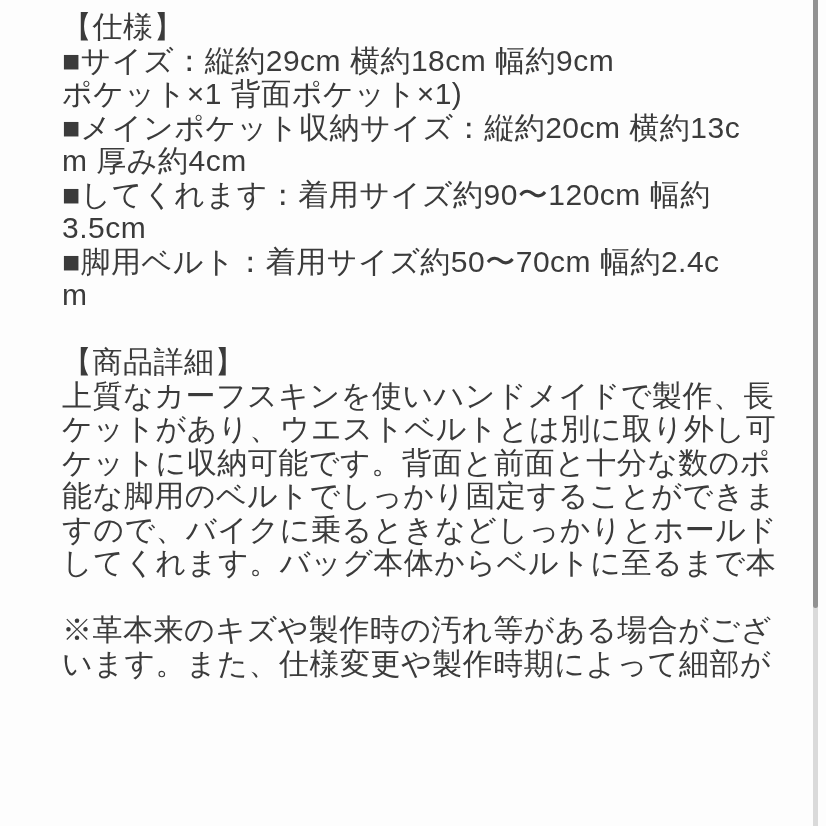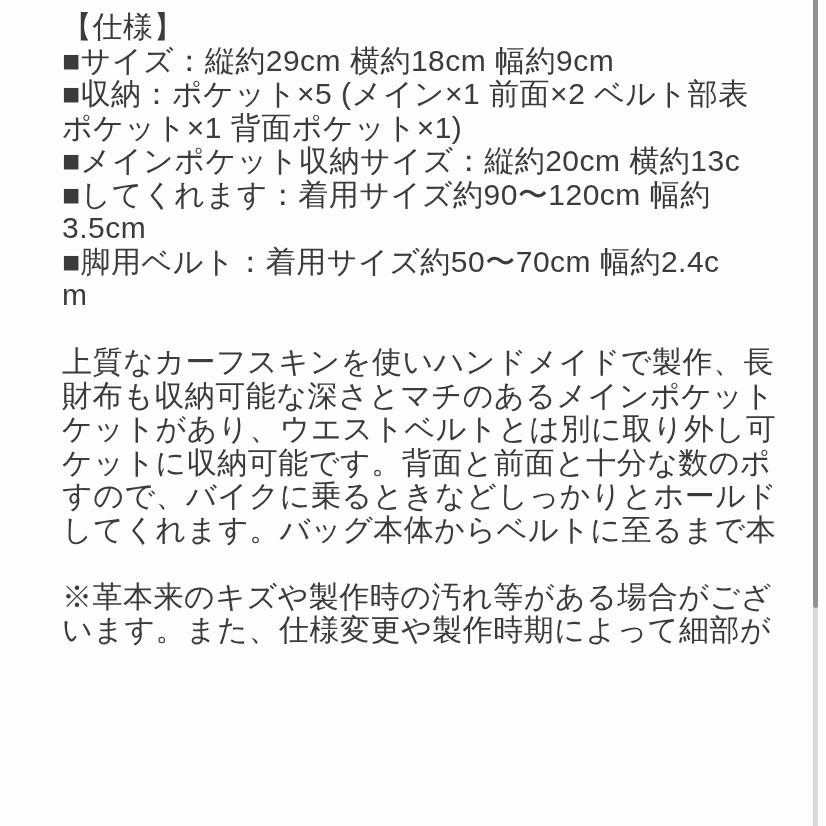--- a/index.html
+++ b/index.html
@@ -65,48 +65,49 @@
 <div class="page">
 
   <div class="content">
 
     <section class="text-section">
 
         <div class="line">【仕様】</div>
 
         <div class="line">■サイズ：縦約29cm 横約18cm 幅約9cm</div>
 
-        <div class="line">■収納：ポケット×5 (メイン×1 前面×2 ベルト部表</div>
 
         <div class="line">ポケット×1 背面ポケット×1)</div>
 
         <div class="line">■メインポケット収納サイズ：縦約20cm 横約13c</div>
 
+        <div class="line">m 厚み約4cm</div>
 
         <div class="line">■してくれます：着用サイズ約90〜120cm 幅約</div>
 
         <div class="line">3.5cm</div>
 
         <div class="line">■脚用ベルト：着用サイズ約50〜70cm 幅約2.4c</div>
 
         <div class="line">m</div>
       </section>
 
     <section class="text-section">
 
+        <div class="line">【商品詳細】</div>
 
         <div class="line">上質なカーフスキンを使いハンドメイドで製作、長</div>
 
-        <div class="line">財布も収納可能な深さとマチのあるメインポケット</div>
 
 
         <div class="line">ケットがあり、ウエストベルトとは別に取り外し可</div>
 
         <div class="line">ケットに収納可能です。背面と前面と十分な数のポ</div>
 
+        <div class="line">能な脚用のベルトでしっかり固定することができま</div>
 
         <div class="line">すので、バイクに乗るときなどしっかりとホールド</div>
 
         <div class="line">してくれます。バッグ本体からベルトに至るまで本</div>
 
 
       </section>
 
     <section class="text-section">
 

